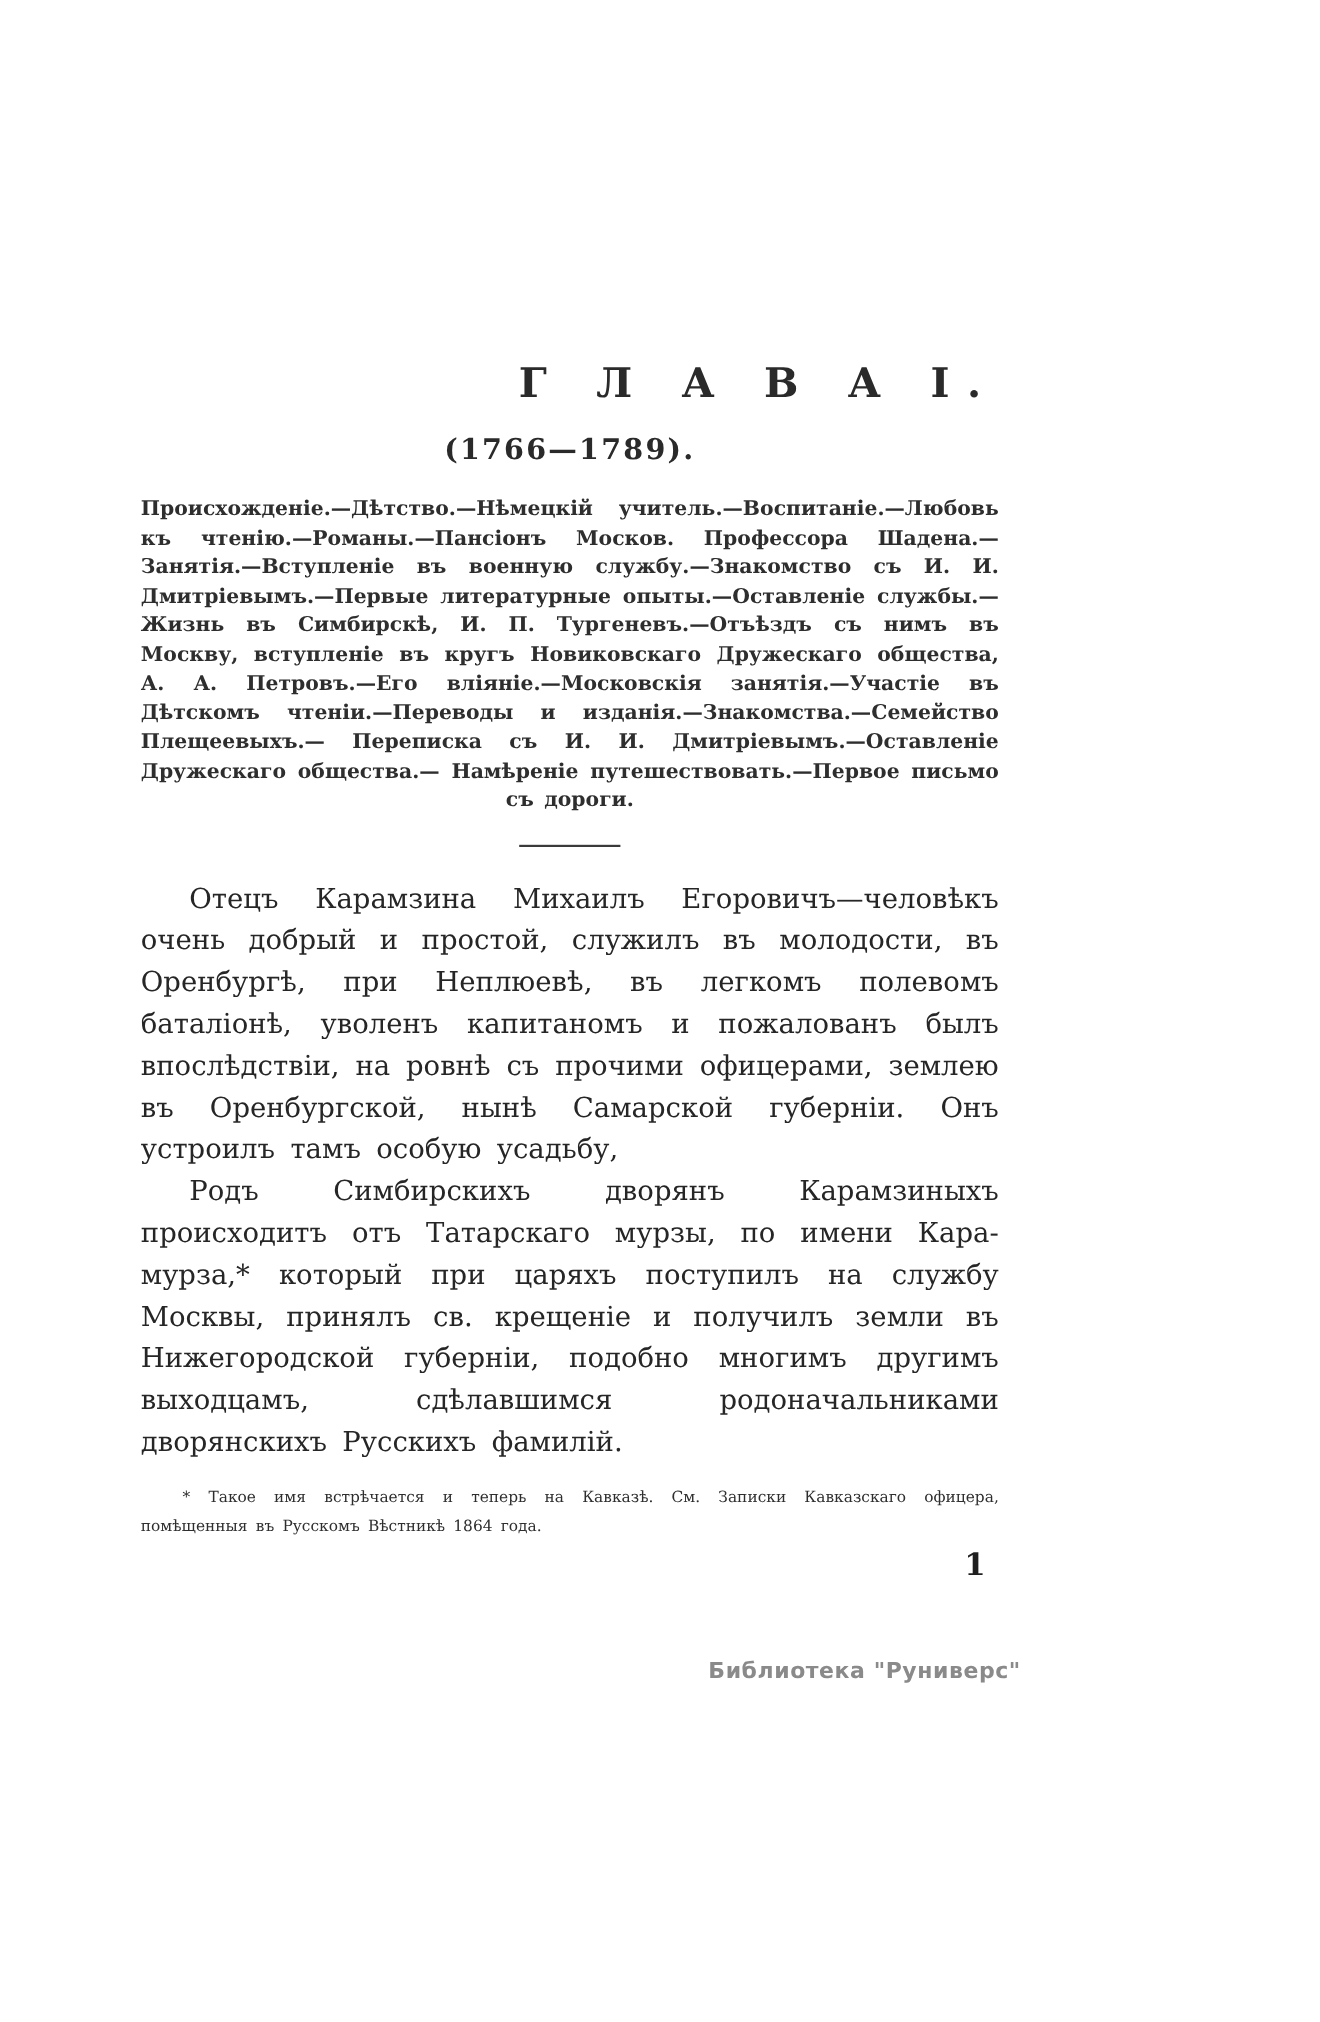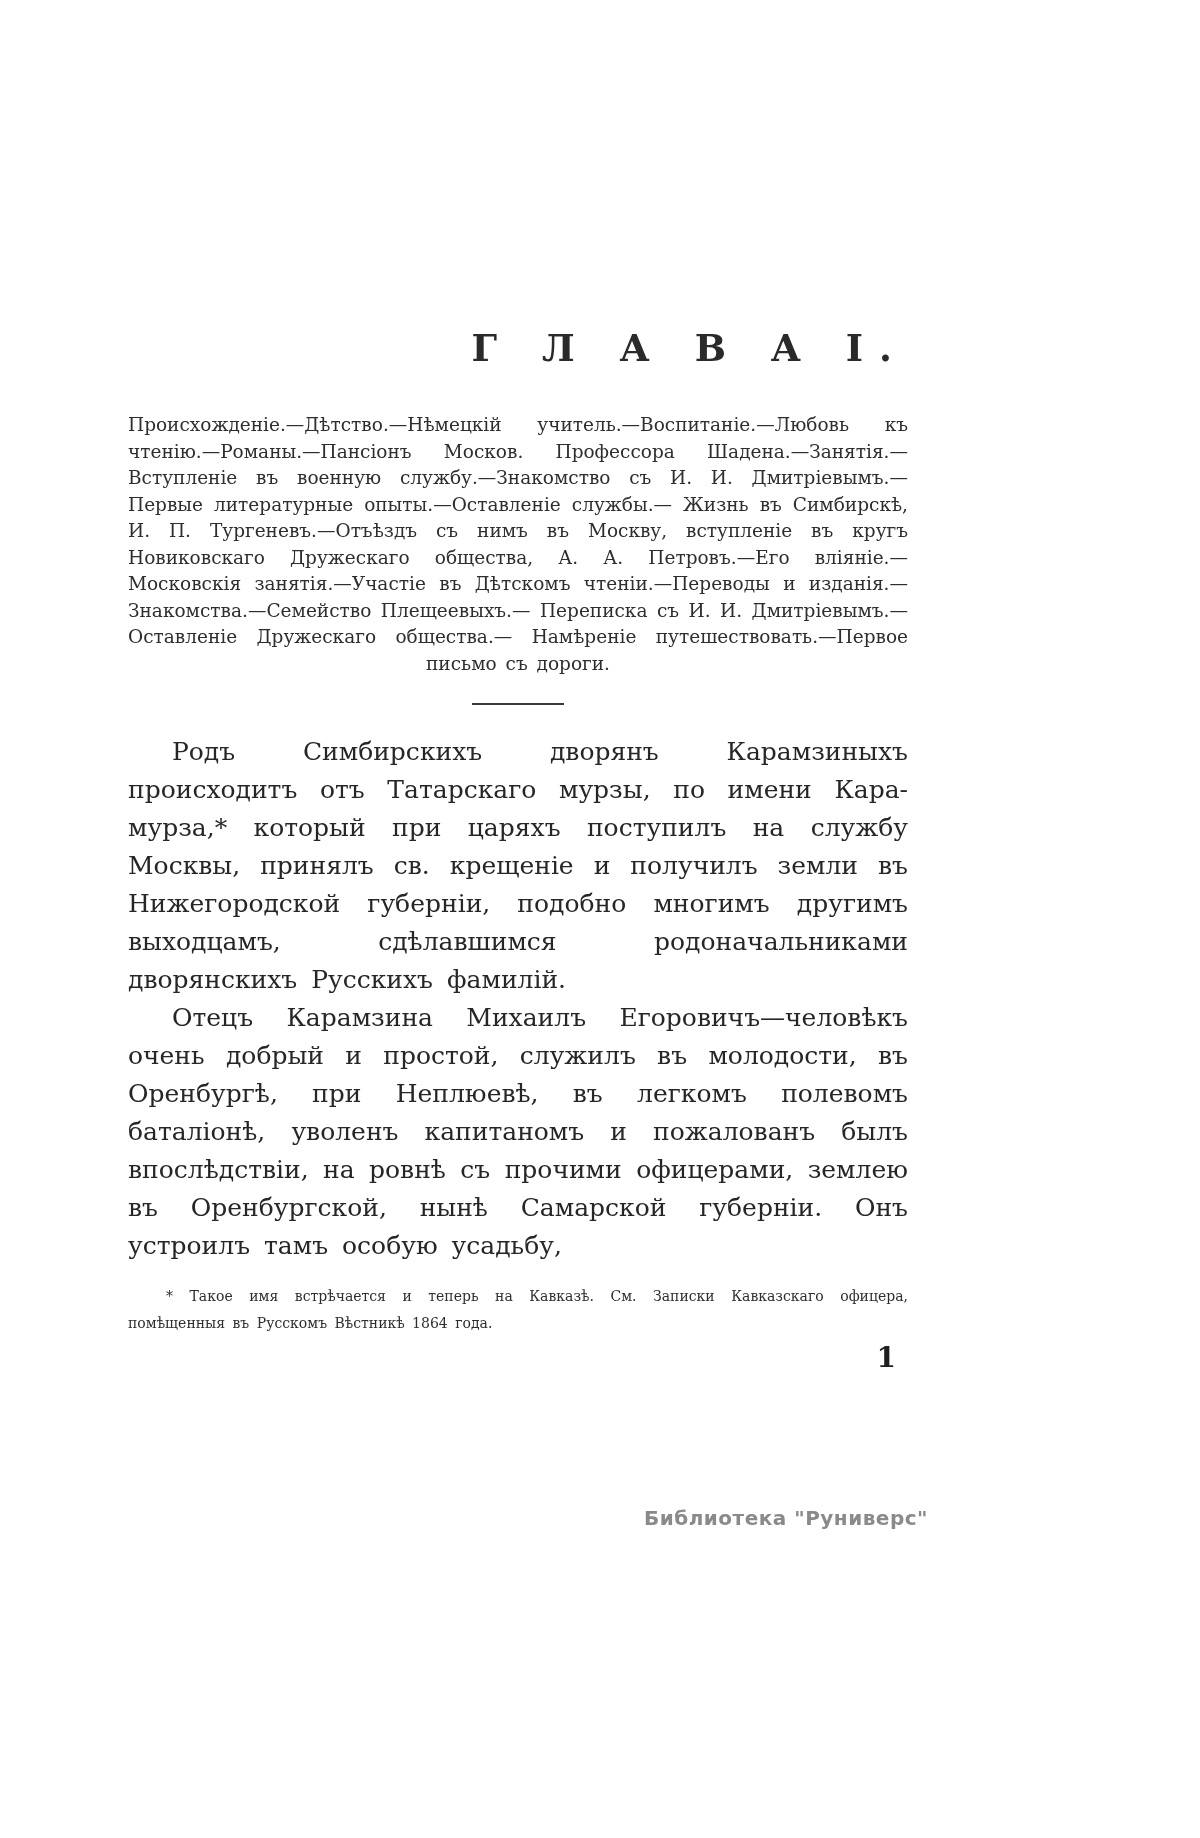--- a/index.html
+++ b/index.html
@@ -29,27 +29,28 @@
   }
   .chapter-years {
     margin-top: 24px;
     text-align: center;
     font-size: 26px;
     font-weight: bold;
     letter-spacing: 2px;
     color: #2a2a2a;
   }
   .summary {
-    margin-top: 42px;
+    margin-top: 26px;
     font-size: 18.5px;
     line-height: 26.5px;
     text-align: justify;
     text-align-last: center;
     word-spacing: 3px;
     color: #2e2e2e;
+    font-weight: bold;
   }
   .divider {
     width: 92px;
     border-top: 2px solid #3a3a3a;
     margin: 26px auto 0 auto;
   }
   .body-text {
     margin-top: 28px;
   }
   .body-text p {
@@ -88,28 +89,29 @@
     letter-spacing: 0.5px;
   }
 </style>
 </head>
 <body>
 
 <div class="page">
 
   <div class="chapter-title">Г Л А В А  I.</div>
 
+  <div class="chapter-years">(1766—1789).</div>
 
   <div class="summary">Происхожденіе.—Дѣтство.—Нѣмецкій учитель.—Воспитаніе.—Любовь къ чтенію.—Романы.—Пансіонъ Москов. Профессора Шадена.—Занятія.—Вступленіе въ военную службу.—Знакомство съ И. И. Дмитріевымъ.—Первые литературные опыты.—Оставленіе службы.— Жизнь въ Симбирскѣ, И. П. Тургеневъ.—Отъѣздъ съ нимъ въ Москву, вступленіе въ кругъ Новиковскаго Дружескаго общества, А. А. Петровъ.—Его вліяніе.—Московскія занятія.—Участіе въ Дѣтскомъ чтеніи.—Переводы и изданія.—Знакомства.—Семейство Плещеевыхъ.— Переписка съ И. И. Дмитріевымъ.—Оставленіе Дружескаго общества.— Намѣреніе путешествовать.—Первое письмо съ дороги.</div>
 
   <div class="divider"></div>
 
   <div class="body-text">
+    <p>Отецъ Карамзина Михаилъ Егоровичъ—человѣкъ очень добрый и простой, служилъ въ молодости, въ Оренбургѣ, при Неплюевѣ, въ легкомъ полевомъ баталіонѣ, уволенъ капитаномъ и пожалованъ былъ впослѣдствіи, на ровнѣ съ прочими офицерами, землею въ Оренбургской, нынѣ Самарской губерніи. Онъ устроилъ тамъ особую усадьбу,</p>
     <p>Родъ Симбирскихъ дворянъ Карамзиныхъ происходитъ отъ Татарскаго мурзы, по имени Кара-мурза,* который при царяхъ поступилъ на службу Москвы, принялъ св. крещеніе и получилъ земли въ Нижегородской губерніи, подобно многимъ другимъ выходцамъ, сдѣлавшимся родоначальниками дворянскихъ Русскихъ фамилій.</p>
-    <p>Отецъ Карамзина Михаилъ Егоровичъ—человѣкъ очень добрый и простой, служилъ въ молодости, въ Оренбургѣ, при Неплюевѣ, въ легкомъ полевомъ баталіонѣ, уволенъ капитаномъ и пожалованъ былъ впослѣдствіи, на ровнѣ съ прочими офицерами, землею въ Оренбургской, нынѣ Самарской губерніи. Онъ устроилъ тамъ особую усадьбу,</p>
   </div>
 
   <div class="footnote">* Такое имя встрѣчается и теперь на Кавказѣ. См. Записки Кавказскаго офицера, помѣщенныя въ Русскомъ Вѣстникѣ 1864 года.</div>
 
   <div class="page-number">1</div>
 
 </div>
 
 <div class="watermark">Библиотека "Руниверс"</div>
 

